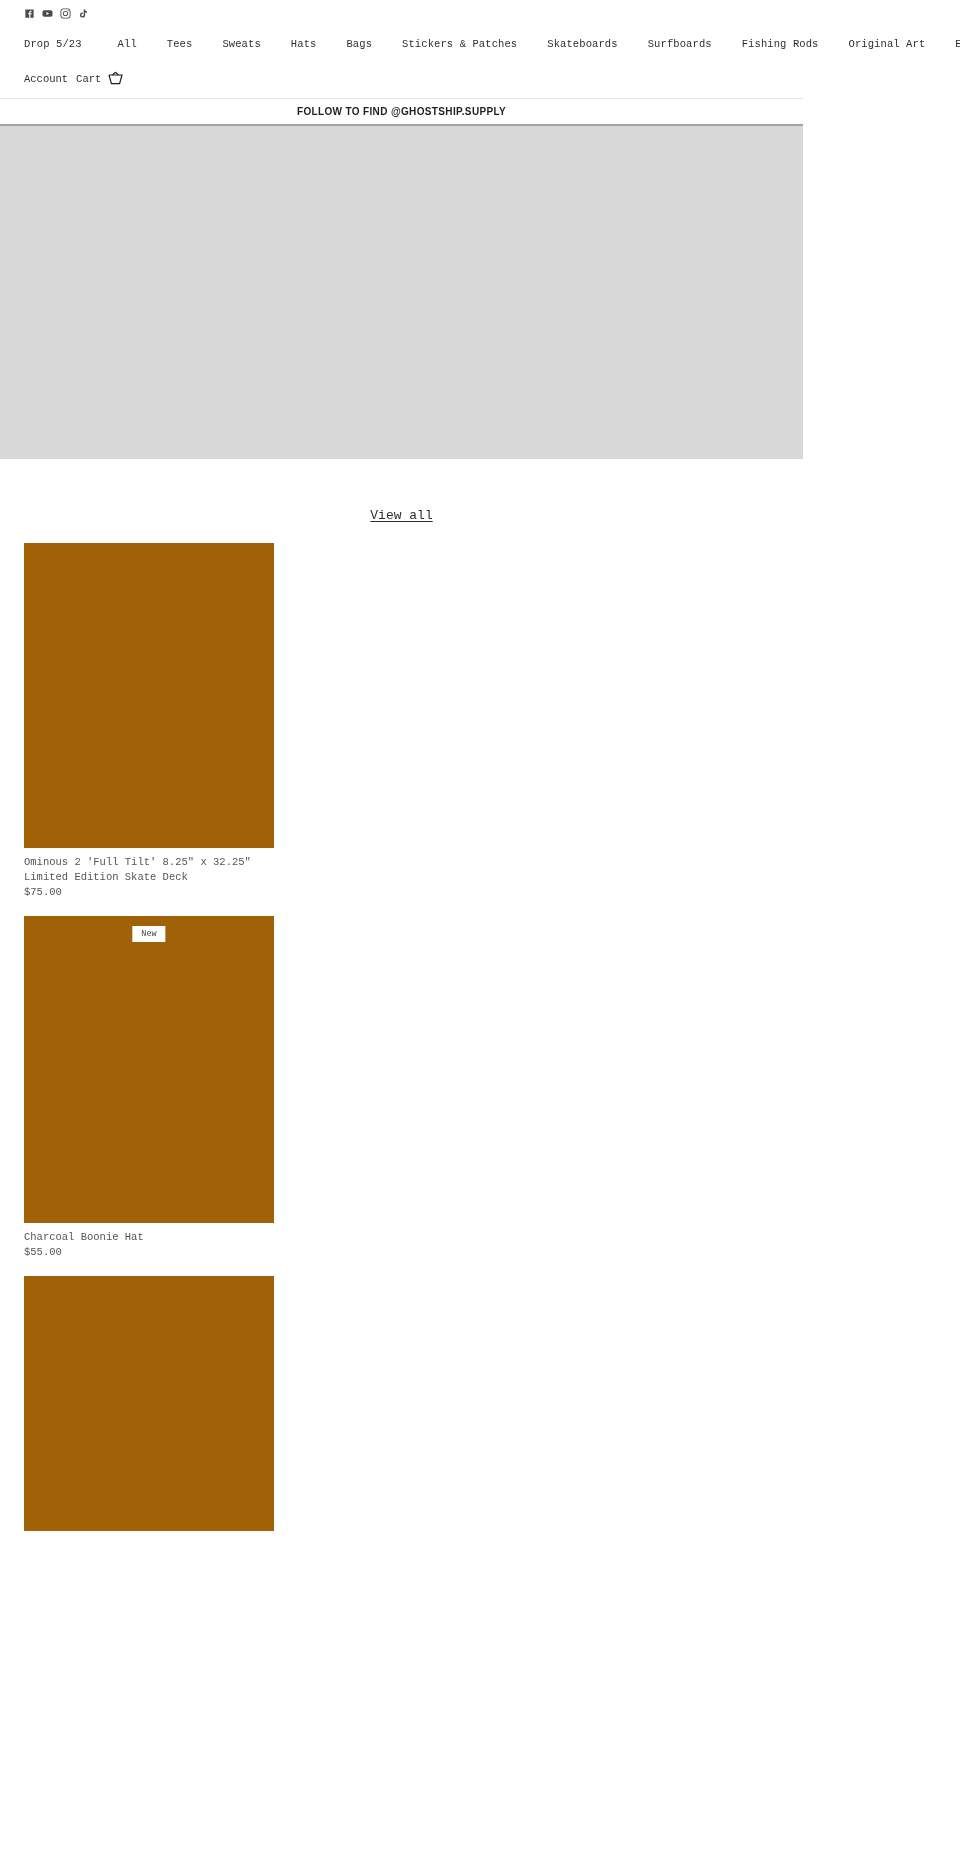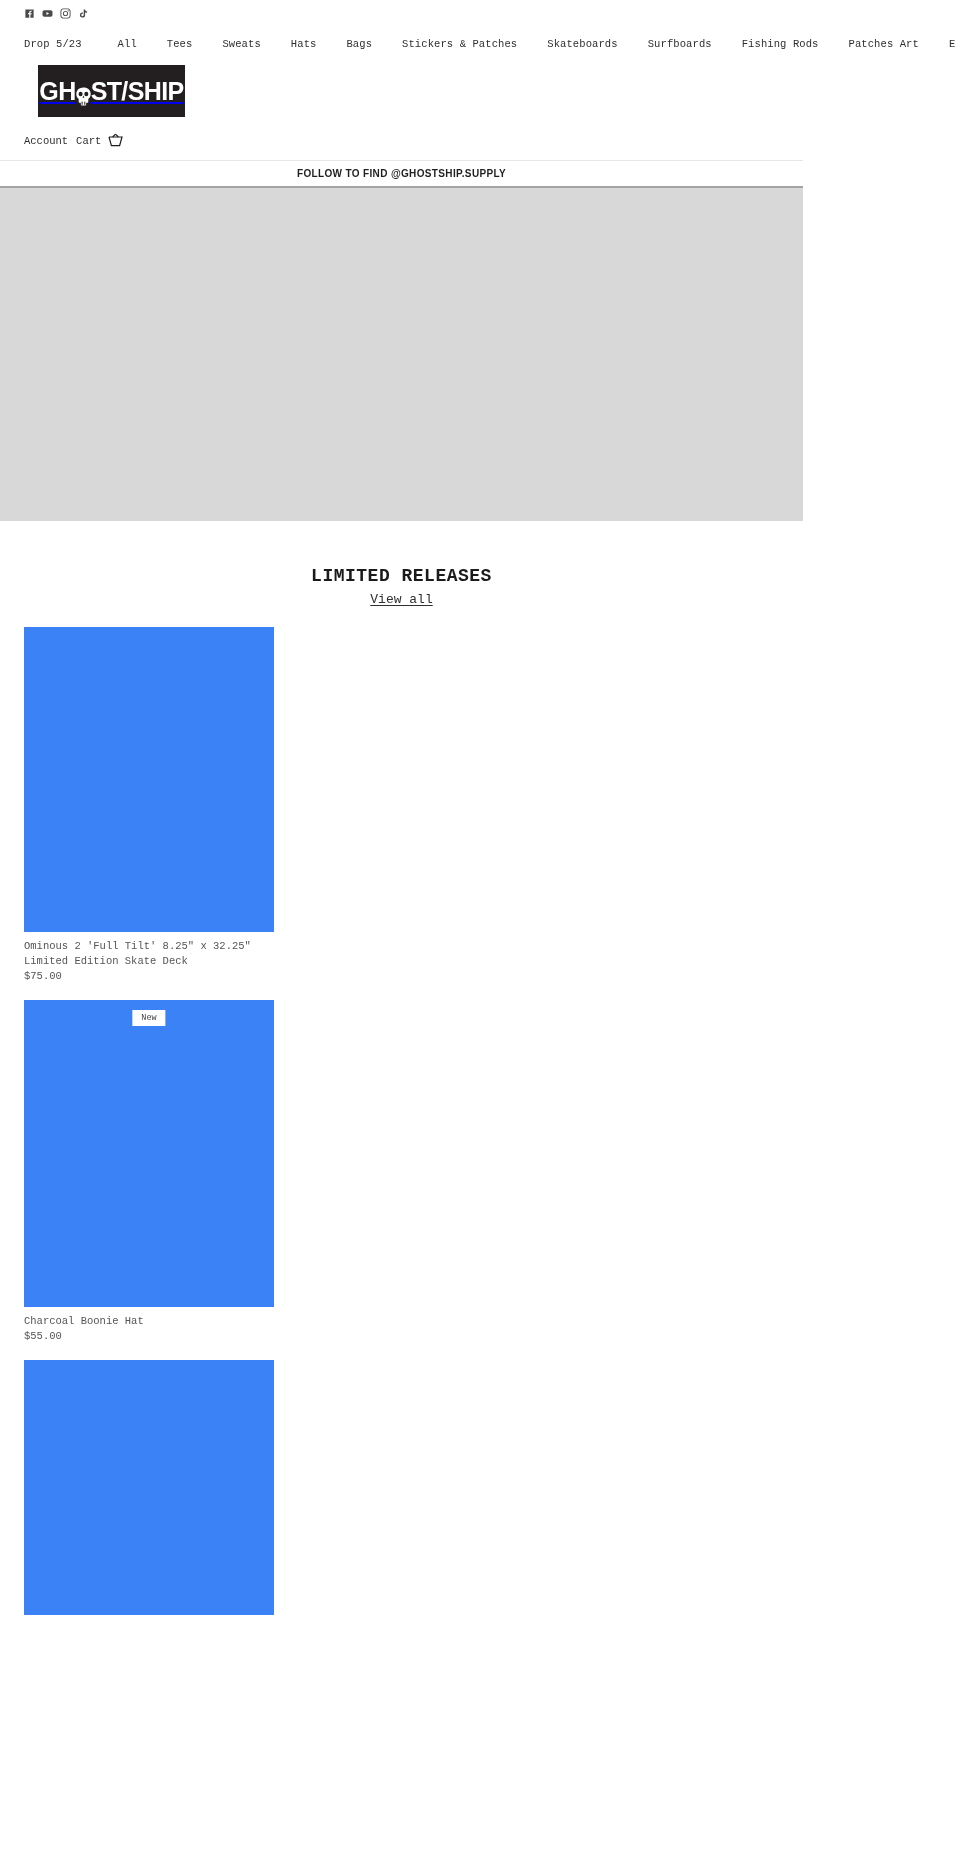--- a/index.html
+++ b/index.html
@@ -84,21 +84,21 @@
     line-height:22px;
   }
   .viewall {
     display:inline-block; margin-top:5px;
     font-size:13px; color:#2f2f2f; text-decoration:underline; text-underline-offset:2px;
   }
 
   
   .grid { padding:19px 0 0 24px; }
   .card { width:250px; margin-bottom:16px; position:relative; }
-  .card .media { width:250px; background:#3b82f6; position:relative; }
+  .card .media { width:250px; background:#a16207; position:relative; }
   .card.m1 .media { height:305px; }
   .card.m2 .media { height:307px; }
   .card.m3 .media { height:255px; }
   .badge {
     position:absolute; top:10px; left:50%; transform:translateX(-50%);
     background:#fff; color:#444; font-size:8.5px; padding:4px 9px; line-height:1;
   }
   .card .title { font-size:10.5px; color:#555; line-height:14.5px; margin-top:7px; width:245px; }
   .card .price { font-size:10.5px; color:#555; line-height:14.5px; margin-top:1px; }
 </style>
@@ -136,42 +136,24 @@
       <a href="#">Drop 5/23</a>
       <a href="#">All</a>
       <a href="#">Tees</a>
       <a href="#">Sweats</a>
       <a href="#">Hats</a>
       <a href="#">Bags</a>
       <a href="#">Stickers &amp; Patches</a>
       <a href="#">Skateboards</a>
       <a href="#">Surfboards</a>
       <a href="#">Fishing Rods</a>
-      <a href="#">Patches Art</a>
+      <a href="#">Original Art</a>
       <a href="#">E</a>
     </nav>
 
-    <div class="logo-wrap">
-      <a class="logo" href="#">
-        <span class="lt">
-          <span>GH</span>
-          <span class="skull">
-            <svg viewBox="0 0 17 19" width="17" height="19">
-              <path d="M8.5 0.6C4.3 0.6 1.3 3.4 1.3 7.1c0 2.2 1 3.9 2.4 5v2.6c0 .6.4 1 1 1h1.1v1.8c0 .5.4.9.9.9h3.6c.5 0 .9-.4.9-.9v-1.8h1.1c.6 0 1-.4 1-1V12c1.4-1.1 2.4-2.8 2.4-5 0-3.7-3-6.4-7.2-6.4z" fill="#ffffff"></path>
-              <ellipse cx="5.6" cy="7.0" rx="2.0" ry="2.2" fill="#231f20"></ellipse>
-              <ellipse cx="11.3" cy="7.0" rx="2.0" ry="2.2" fill="#231f20"></ellipse>
-              <path d="M8.45 8.6l-1.0 2.2h2.0z" fill="#231f20"></path>
-              <rect x="6.6" y="14.6" width="1.0" height="3.2" fill="#231f20"></rect>
-              <rect x="9.3" y="14.6" width="1.0" height="3.2" fill="#231f20"></rect>
-            </svg>
-          </span>
-          <span>ST/SHIP</span>
-        </span>
-      </a>
-    </div>
 
     <div class="acctrow">
       <a href="#">Account</a>
       <span class="sep"></span>
       <a href="#">Cart</a>
       <span class="basket">
         <svg viewBox="0 0 15 14">
           <polyline points="1,4 14,4 11.6,12.6 3.4,12.6 1,4"></polyline>
           <line x1="4.6" y1="4" x2="7.5" y2="1.1"></line>
           <line x1="10.4" y1="4" x2="7.5" y2="1.1"></line>
@@ -181,21 +163,20 @@
 
     <div class="hr"></div>
 
     <div class="followbar">
       <span>FOLLOW TO FIND @GHOSTSHIP.SUPPLY</span>
     </div>
 
     <div class="hero"></div>
 
     <div class="section">
-      <h2>LIMITED RELEASES</h2>
       <a class="viewall" href="#">View all</a>
     </div>
 
     <div class="grid">
 
       <div class="card m1">
         <div class="media"></div>
         <div class="title">Ominous 2 'Full Tilt' 8.25" x 32.25" Limited Edition Skate Deck</div>
         <div class="price">$75.00</div>
       </div>

